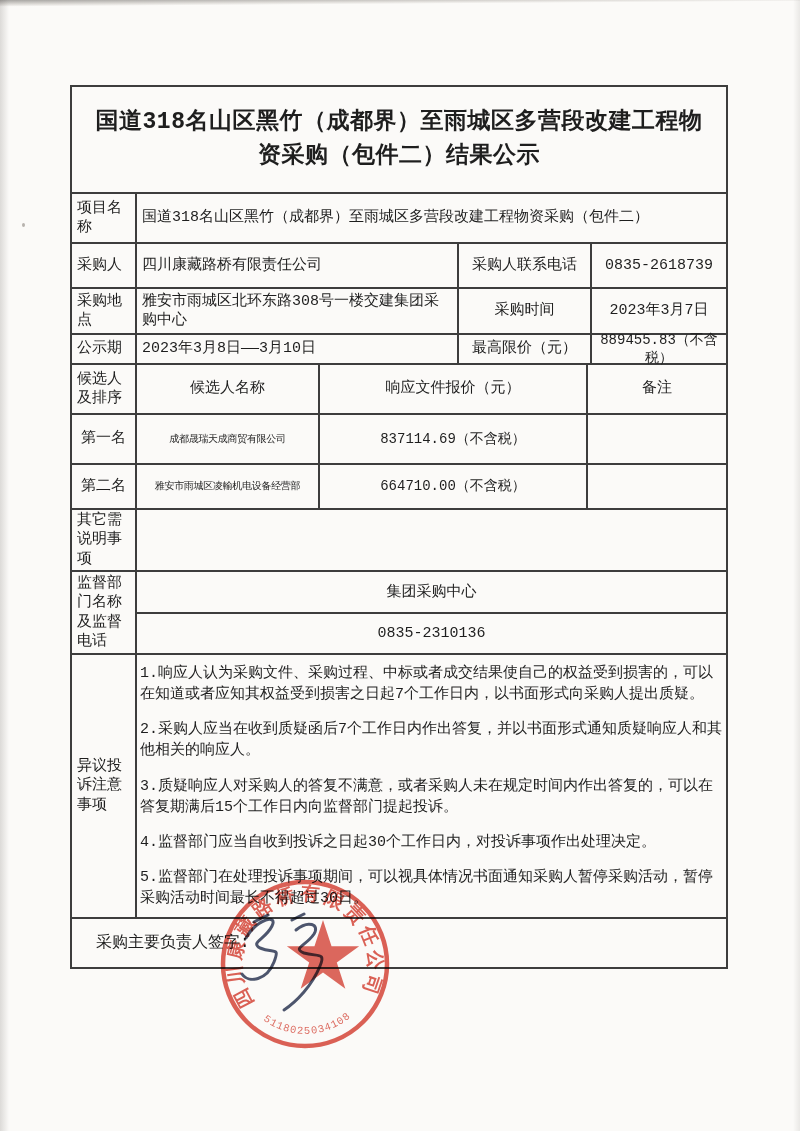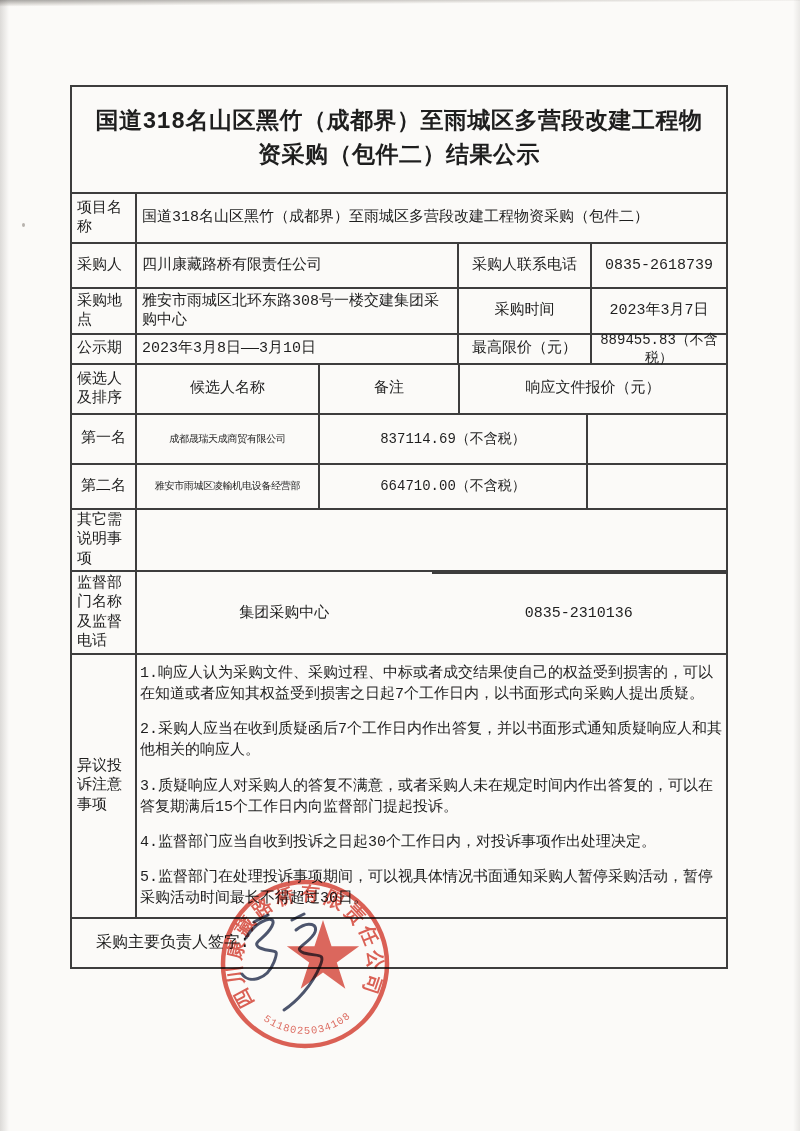--- a/index.html
+++ b/index.html
@@ -46,21 +46,21 @@
   .h62{height:62px}.h83{height:83px}.h264{height:264px}
 
   .w322{width:322px;flex:none;}
   .w133{width:133px;flex:none;}
   .w183{width:183px;flex:none;}
   .w268{width:268px;flex:none;}
 
   .name-cell{font-size:10px;white-space:nowrap;letter-spacing:-.3px;}
   .price-cell{font-size:14px;}
 
-  .sup-right{flex:1;display:flex;border-left:2px solid var(--line);}
+  .sup-right{flex:1;display:flex;flex-direction:column;border-left:2px solid var(--line);}
   .sup-sub{flex:1;display:flex;align-items:center;justify-content:center;font-size:15px;}
   .sup-sub + .sup-sub{border-top:2px solid var(--line);}
 
   .obj-content{flex:1;border-left:2px solid var(--line);display:flex;flex-direction:column;
     justify-content:space-between;padding:8px 3px;font-size:15px;line-height:21px;box-sizing:border-box;}
   .obj-item{margin:0;}
 
   .sign-row{height:50px;}
   .sign-cell{width:100%;padding-left:24px;font-size:16px;display:flex;align-items:center;}
 
@@ -106,22 +106,22 @@
     <div class="row h30">
       <div class="cell nb label-col">公示期</div>
       <div class="cell w322">2023年3月8日——3月10日</div>
       <div class="cell w133 center">最高限价（元）</div>
       <div class="cell grow center price-cell">889455.83（不含税）</div>
     </div>
 
     <div class="row h50">
       <div class="cell nb label-col">候选人及排序</div>
       <div class="cell w183 center">候选人名称</div>
+      <div class="cell w268 center">响应文件报价（元）</div>
       <div class="cell grow center">备注</div>
-      <div class="cell w268 center">响应文件报价（元）</div>
     </div>
 
     <div class="row h50">
       <div class="cell nb label-col center">第一名</div>
       <div class="cell w183 center name-cell">成都晟瑞天成商贸有限公司</div>
       <div class="cell w268 center price-cell">837114.69（不含税）</div>
       <div class="cell grow"></div>
     </div>
 
     <div class="row h45">

